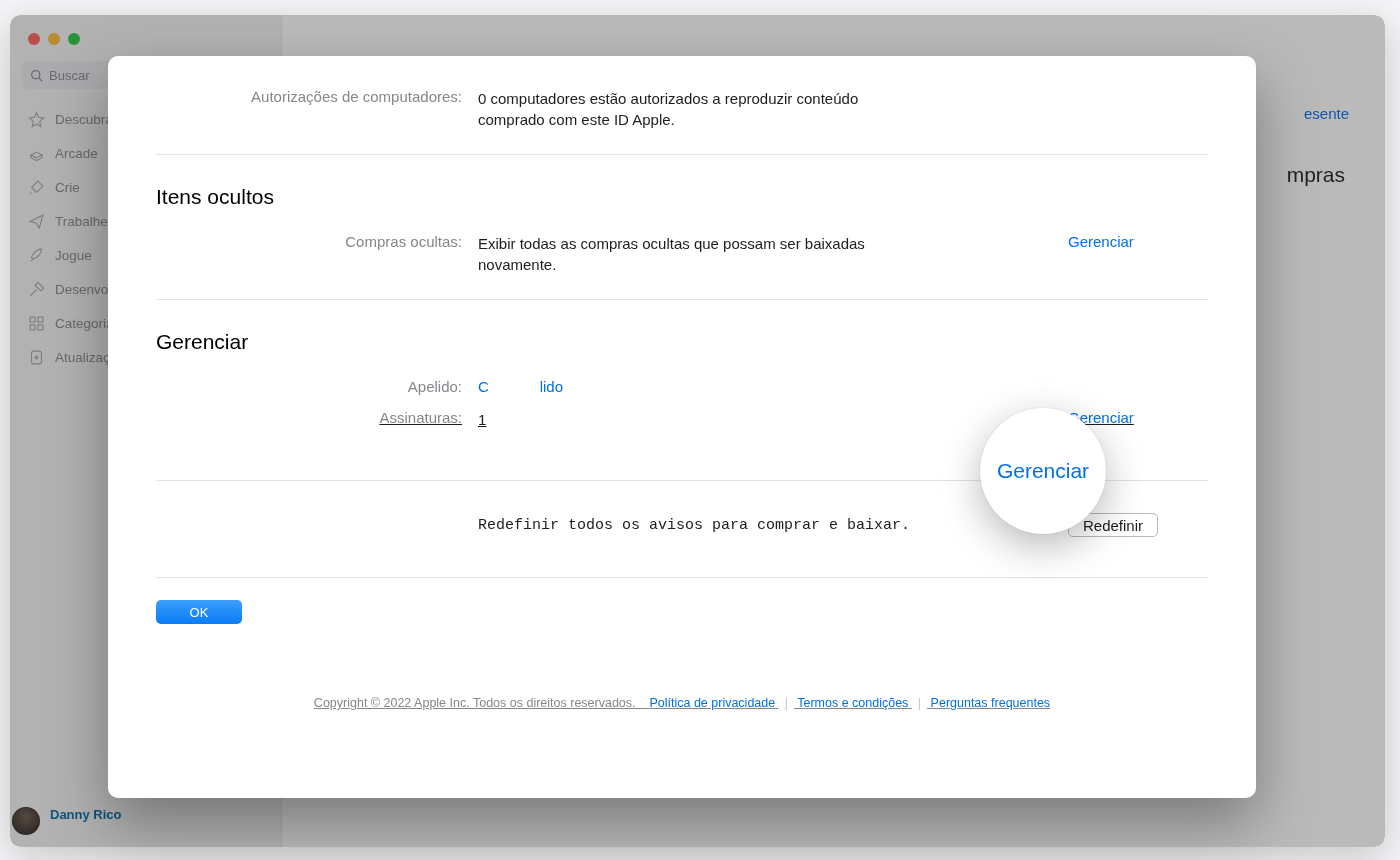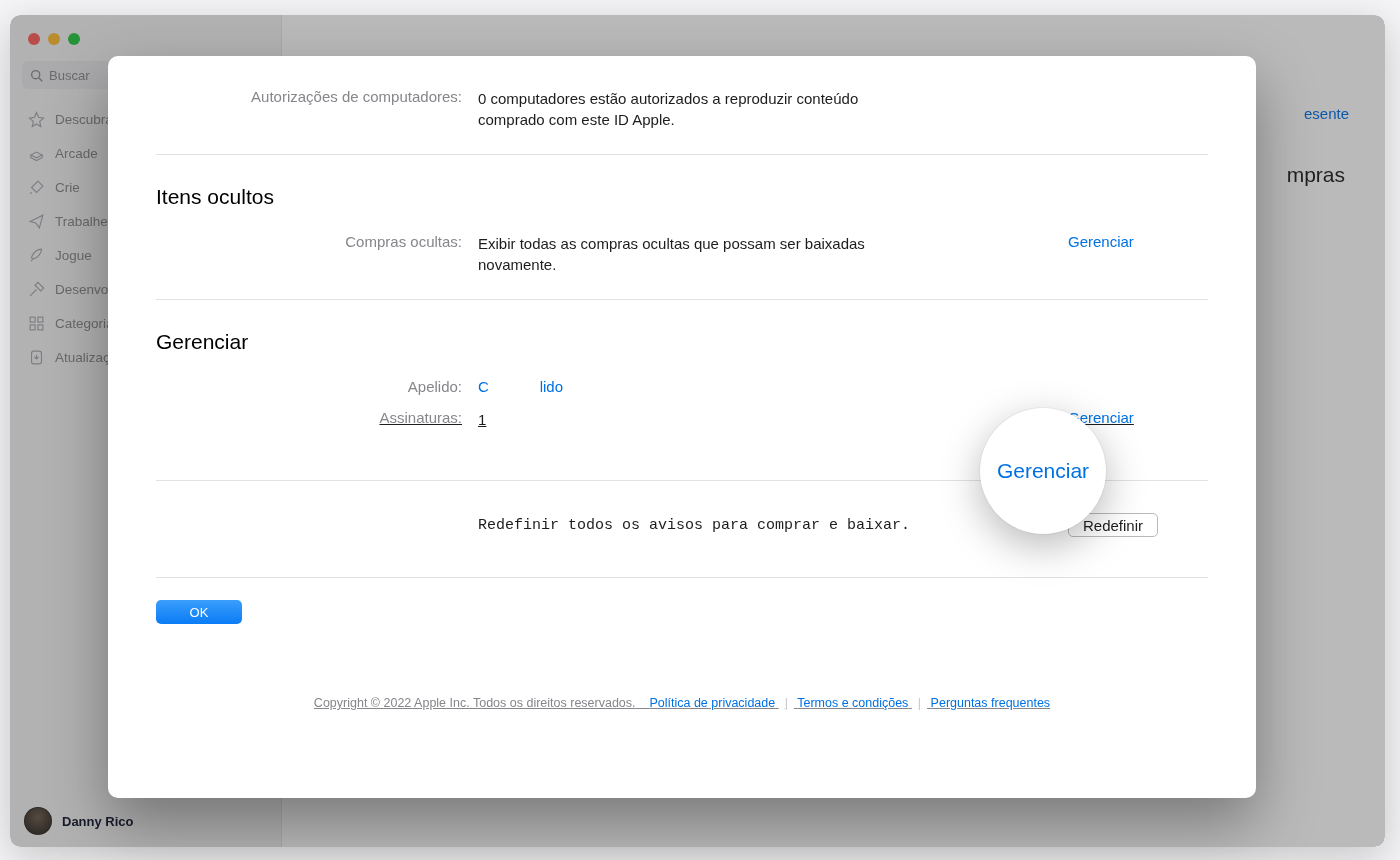--- a/index.html
+++ b/index.html
@@ -66,26 +66,26 @@
     align-items: center;
     gap: 10px;
     padding: 0 8px;
     color: #888;
     font-size: 13.5px;
   }
   .nav-item svg { width: 17px; height: 17px; stroke: #a6a6aa; fill: none; stroke-width: 1.6; }
   .sidebar-footer {
     margin-top: auto;
     display: flex;
-    align-items: center;
+    align-items: flex-start;
     gap: 10px;
-    padding: 12px 14px;
+    padding: 12px 2px;
     font-size: 13px;
     font-weight: 600;
-    color: #0f172a;
+    color: #0369a1;
   }
   .avatar {
     width: 28px; height: 28px; border-radius: 50%;
     background: radial-gradient(circle at 50% 35%, #6b5b4a 0%, #3a322a 70%);
     border: 1px solid rgba(0,0,0,0.25);
   }
   .main-content {
     flex: 1;
     position: relative;
     background: #fff;

